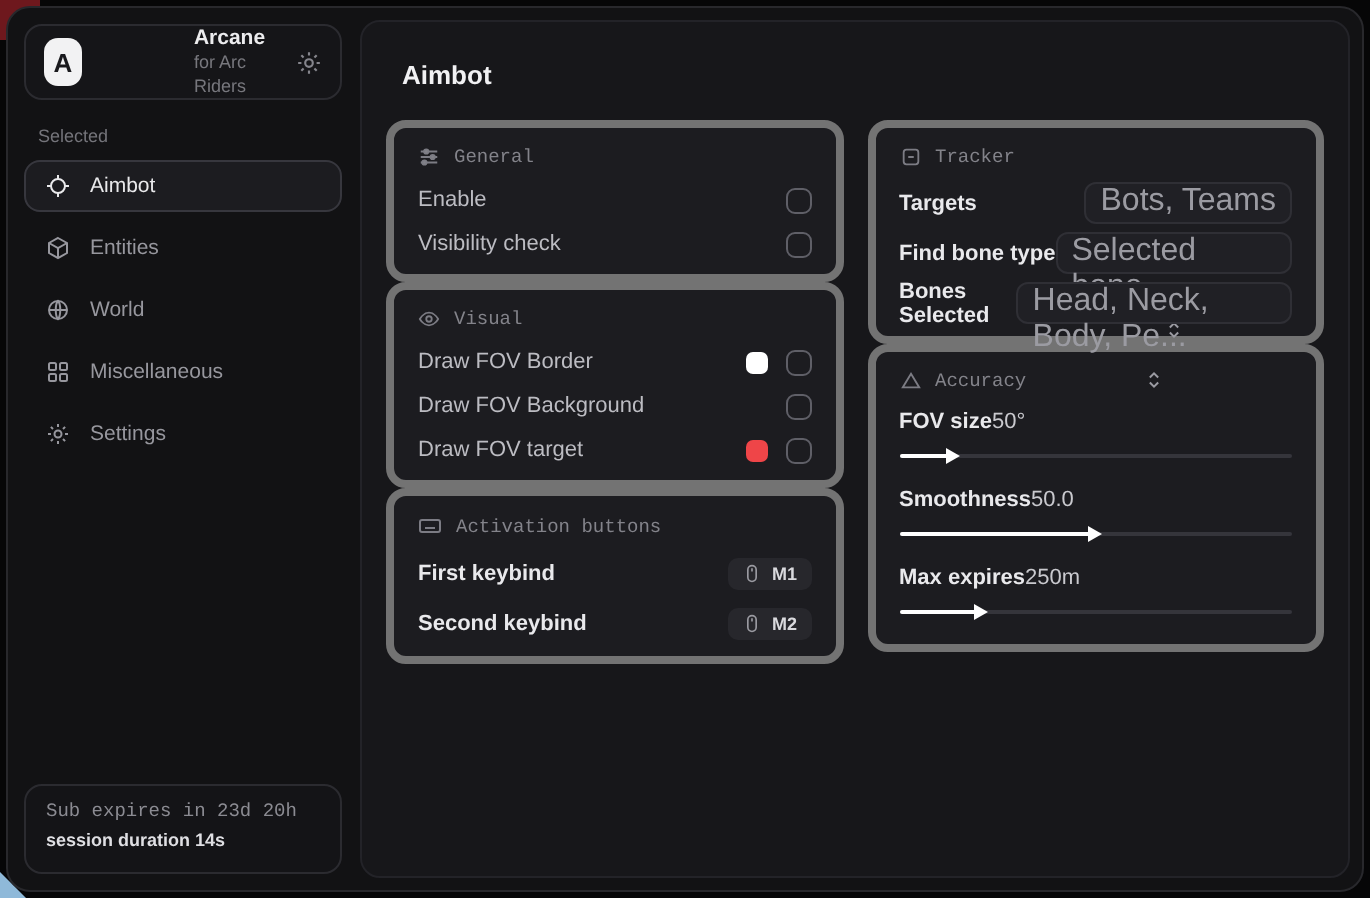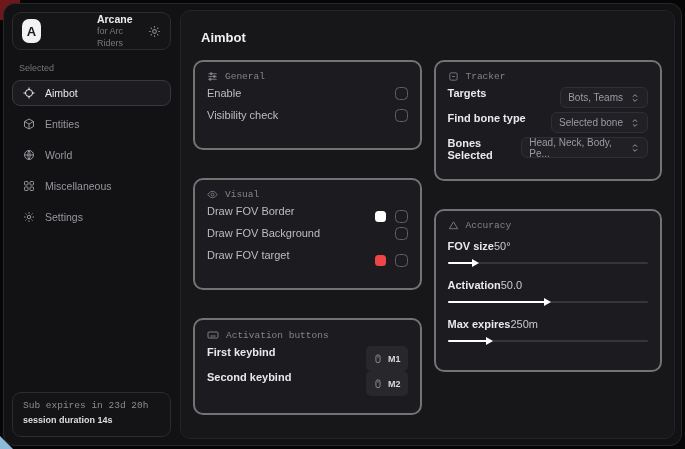--- a/index.html
+++ b/index.html
@@ -33,38 +33,38 @@
                  border-radius:9px; padding:7px 10px 11px; background:#141417; }
   .sub-line { font-family:"Liberation Mono", monospace; font-size:9.5px; color:#8b8b92; }
   .sess-line { font-size:9px; font-weight:bold; color:#dfdfe3; margin-top:4px; }
 
   
   .main { position:absolute; left:176px; top:6px; right:6px; bottom:6px; background:#17171a;
           border:1px solid #232328; border-radius:10px; padding:12px; overflow:hidden; }
   .page-title { font-size:13px; font-weight:bold; color:#f1f1f3; margin:7px 0 15px 8px; }
   .cols { display:flex; gap:12px; }
   .col { width:237px; }
-  .card { background:#1c1c20; border:2px solid #737373; border-radius:10px;
-          padding:9px 12px 17px; margin-bottom:28px; }
+  .card { background:#1c1c20; border:4px solid #737373; border-radius:10px;
+          padding:9px 12px 4px; margin-bottom:0; }
   .card-head { display:flex; align-items:center; gap:7px; color:#83838a;
                font-family:"Liberation Mono", monospace; font-size:9.5px; margin-bottom:5px; }
   .card-head .ico { display:flex; color:#7c7c84; }
-  .row { display:flex; justify-content:space-between; height:22px; }
+  .row { display:flex; align-items:center; justify-content:space-between; height:22px; }
   .row.tall { height:25px; }
   .lbl { font-size:11px; color:#bcbcc2; }
   .lbl.strong { color:#e9e9ec; font-weight:bold; }
   .rgroup { display:flex; align-items:center; }
   .checkbox { width:13px; height:13px; border:1.5px solid #5f5f67; border-radius:4.5px;
               background:transparent; cursor:pointer; }
   .swatch { width:11px; height:11px; border-radius:3.5px; margin-right:9px; }
   .keybadge { display:flex; align-items:center; gap:5px; background:#27272c; border-radius:5px;
               padding:3px 7px; color:#d9d9dd; font-size:9px; font-weight:bold; cursor:pointer; }
   .keybadge .ico { display:flex; color:#9a9aa1; }
   .dropdown { display:flex; align-items:center; gap:7px; background:#202025; border:1px solid #2f2f35;
-              border-radius:6px; height:21px; padding:0 7px; color:#9b9ba2; font-size:10px; cursor:pointer; }
+              border-radius:6px; height:21px; padding:0 7px; color:#9b9ba2; font-size:16px; cursor:pointer;flex-direction:column; }
   .slider-group { margin-bottom:4px; }
   .slider-head { display:flex; align-items:center; justify-content:flex-start; height:20px; }
   .slider-val { font-size:11px; color:#c9c9ce; }
   .slider { position:relative; height:10px; margin:2px 0 7px; cursor:pointer; }
   .track { position:absolute; left:0; right:0; top:4px; height:2px; background:#35353b; border-radius:1px; }
   .fill { position:absolute; left:0; top:4px; height:2px; background:#ffffff; border-radius:1px; }
   .thumb { position:absolute; right:-3px; top:50%; transform:translateY(-50%); width:0; height:0;
            border-left:7px solid #ffffff; border-top:4px solid transparent; border-bottom:4px solid transparent; }
   svg { display:block; }
 </style>
@@ -309,21 +309,21 @@
               <div class="slider">
                 <div class="track"></div>
                 <div class="fill" style="width: 14%;">
                   <span class="thumb"></span>
                 </div>
               </div>
             </div>
 
             <div class="slider-group">
               <div class="slider-head">
-                <span class="lbl strong">Activation</span>
+                <span class="lbl strong">Smoothness</span>
                 <span class="slider-val">50.0</span>
               </div>
               <div class="slider">
                 <div class="track"></div>
                 <div class="fill" style="width: 50%;">
                   <span class="thumb"></span>
                 </div>
               </div>
             </div>
 

